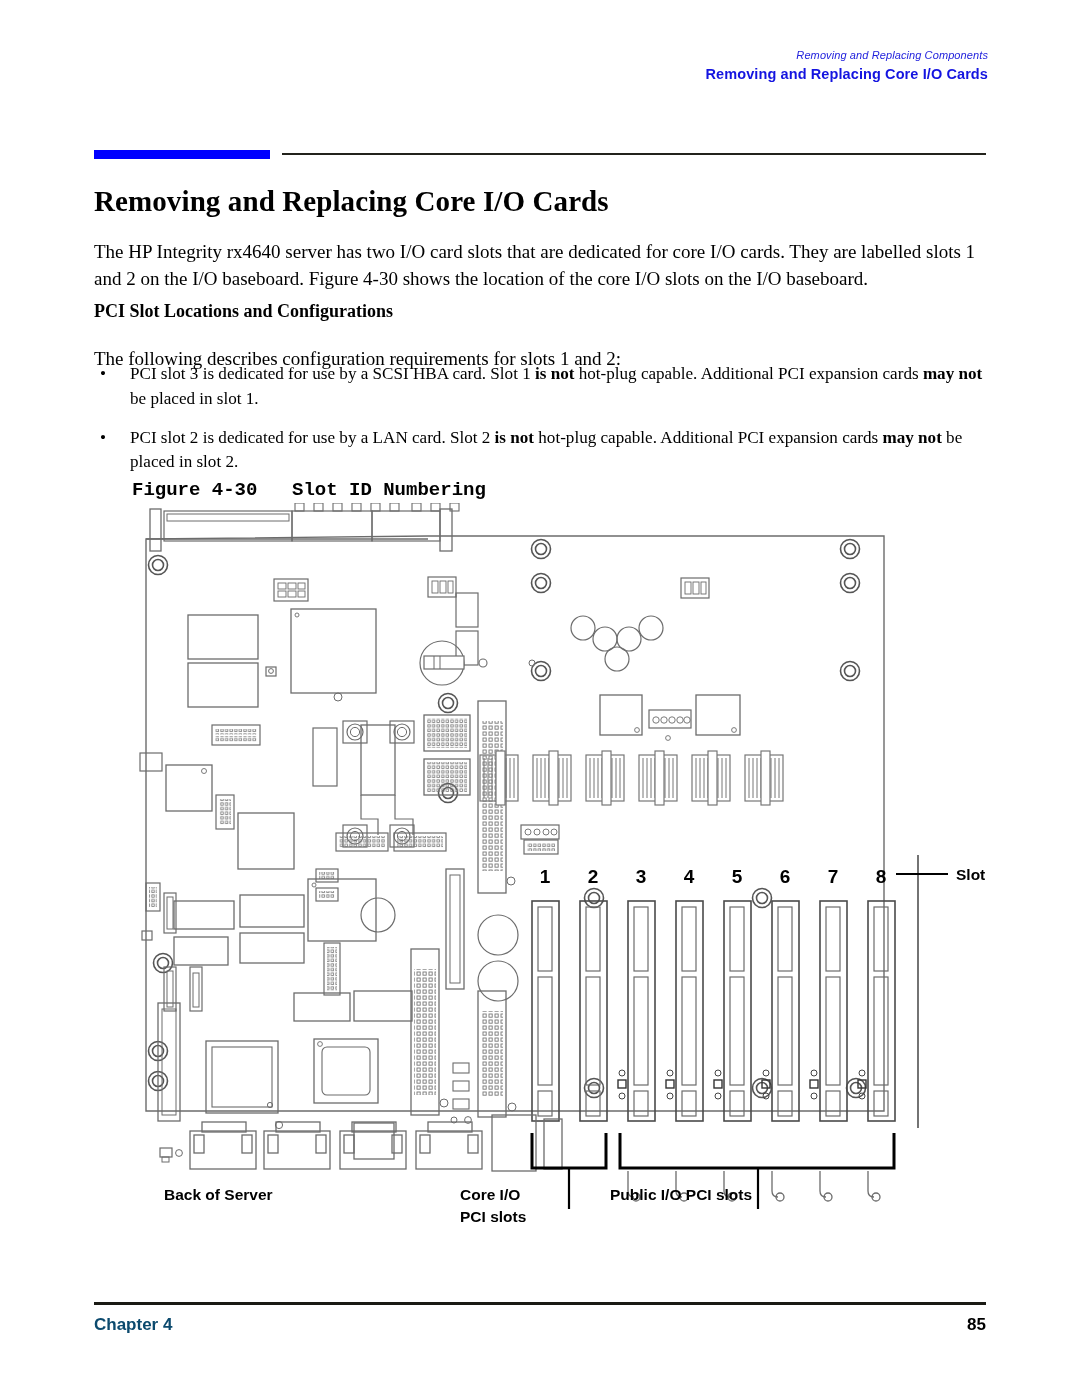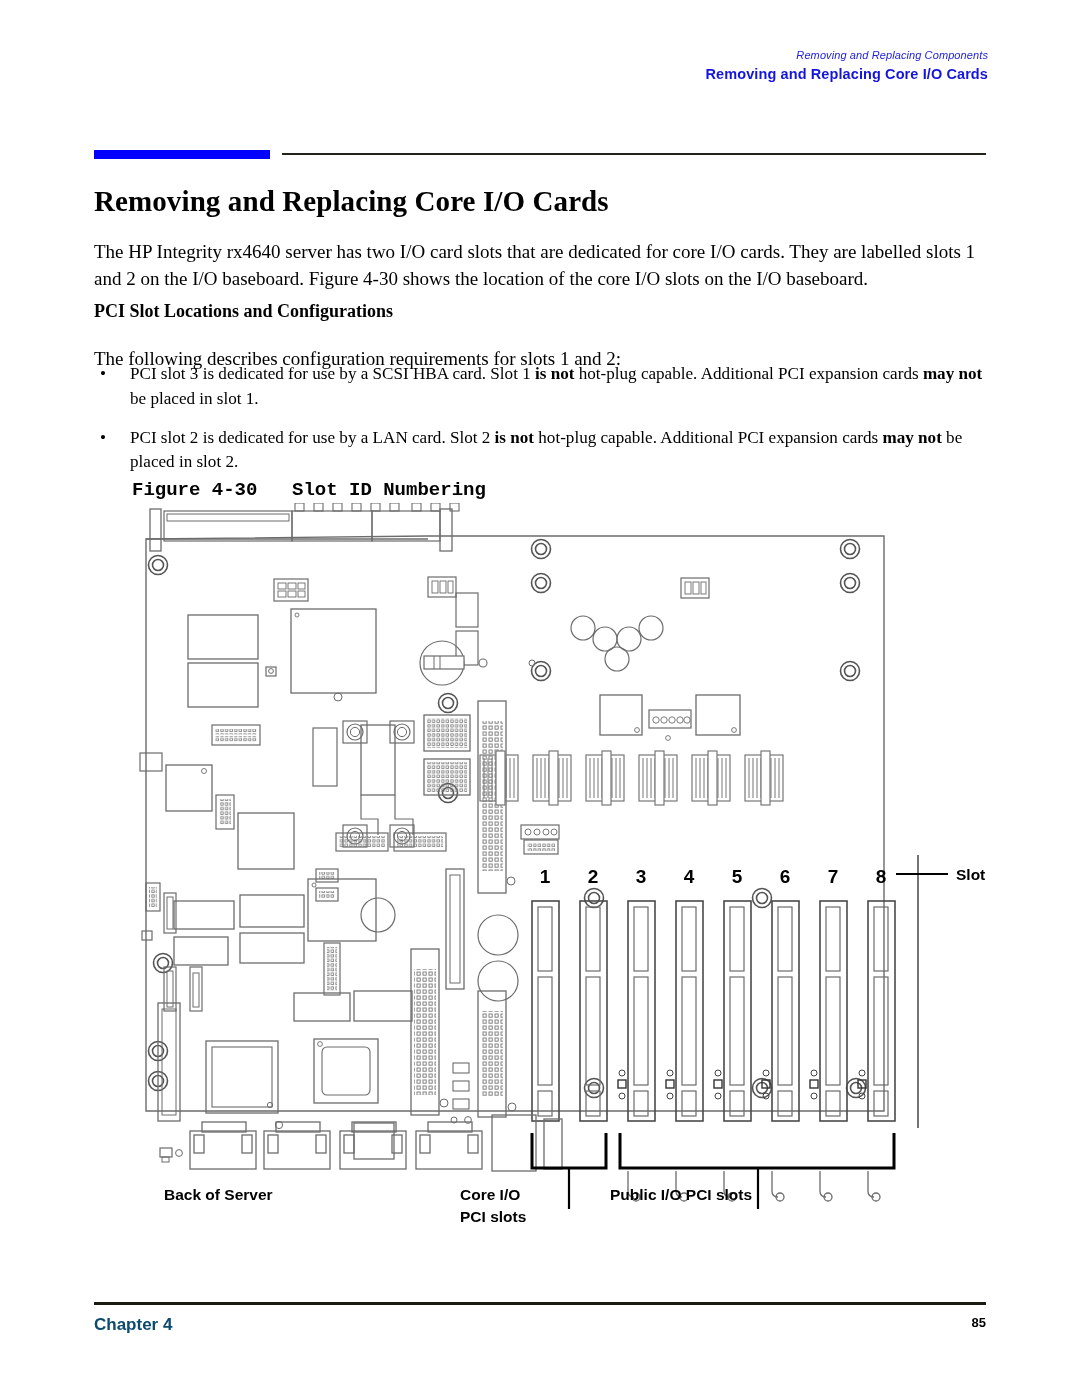--- a/index.html
+++ b/index.html
@@ -166,21 +166,21 @@
     font-family: "Liberation Sans", sans-serif;
     font-size: 17px;
     font-weight: bold;
     color: #0c4a6e;
   }
   .footer-page {
     position: absolute;
     right: 94px;
     top: 1315px;
     font-family: "Liberation Sans", sans-serif;
-    font-size: 13px;
+    font-size: 17px;
     font-weight: bold;
     color: #000000;
   }
 
   
   .dlabel {
     font-family: "Liberation Sans", sans-serif;
     font-size: 15.5px;
     font-weight: bold;
     fill: #000000;

